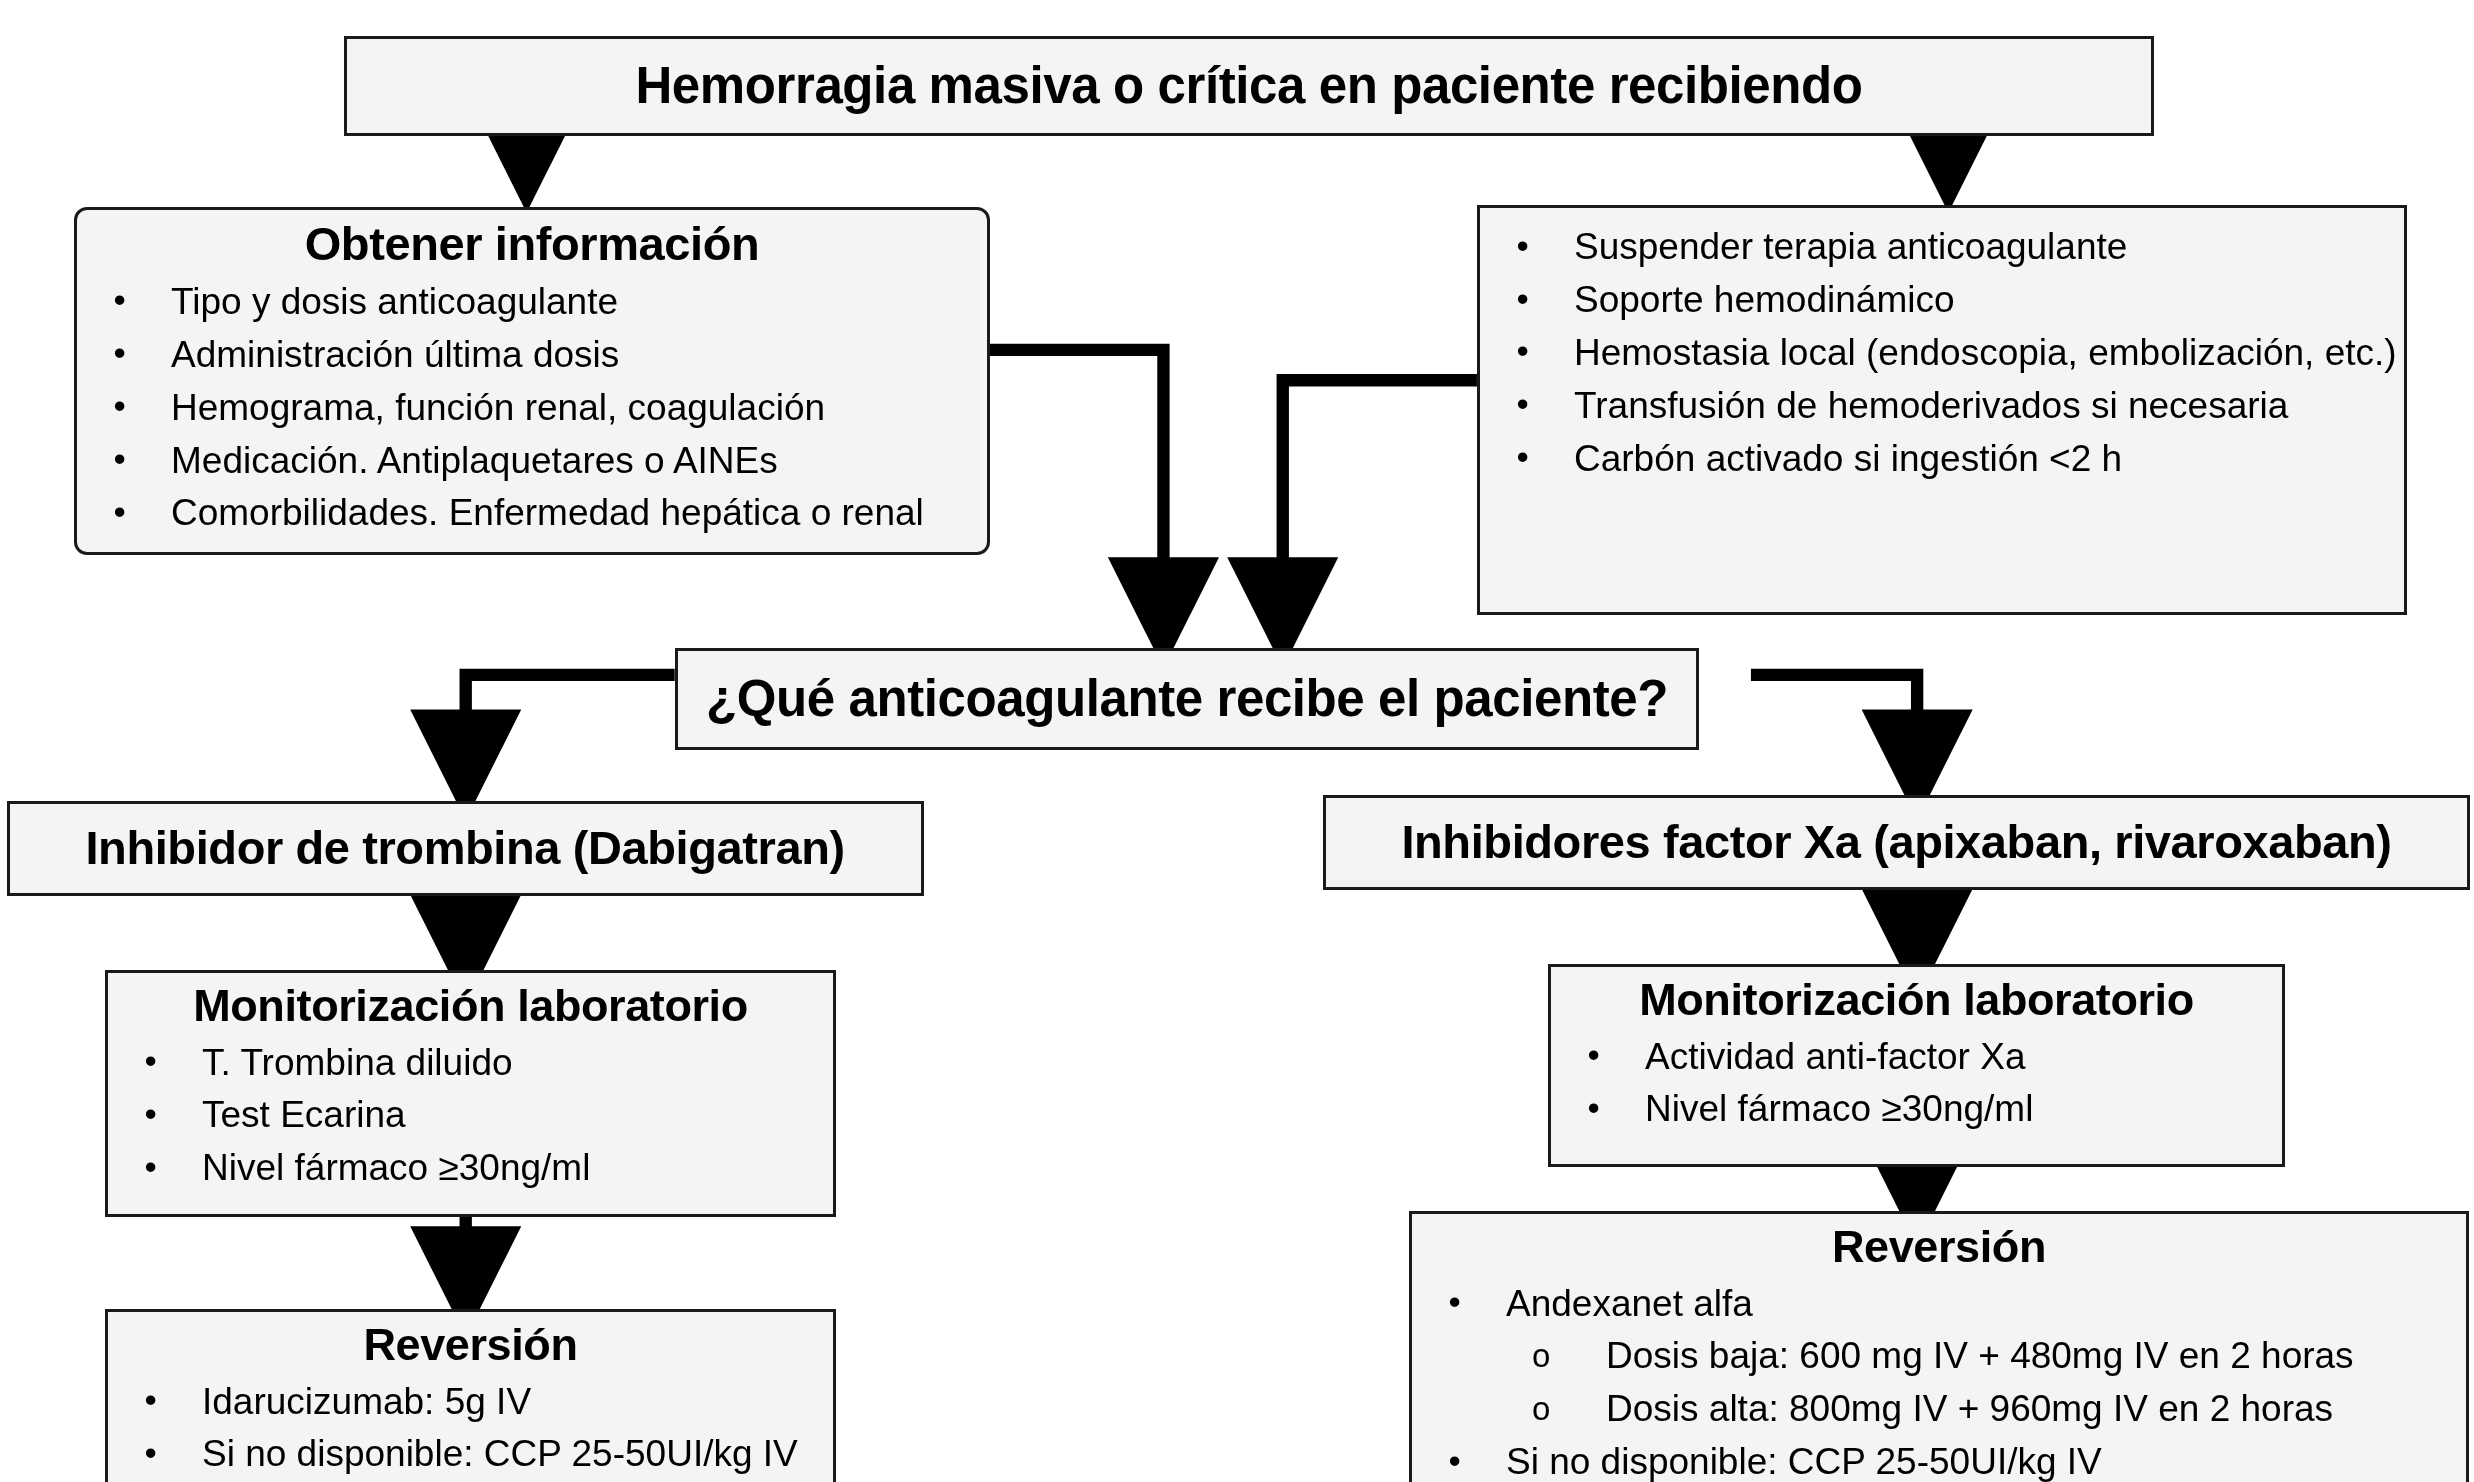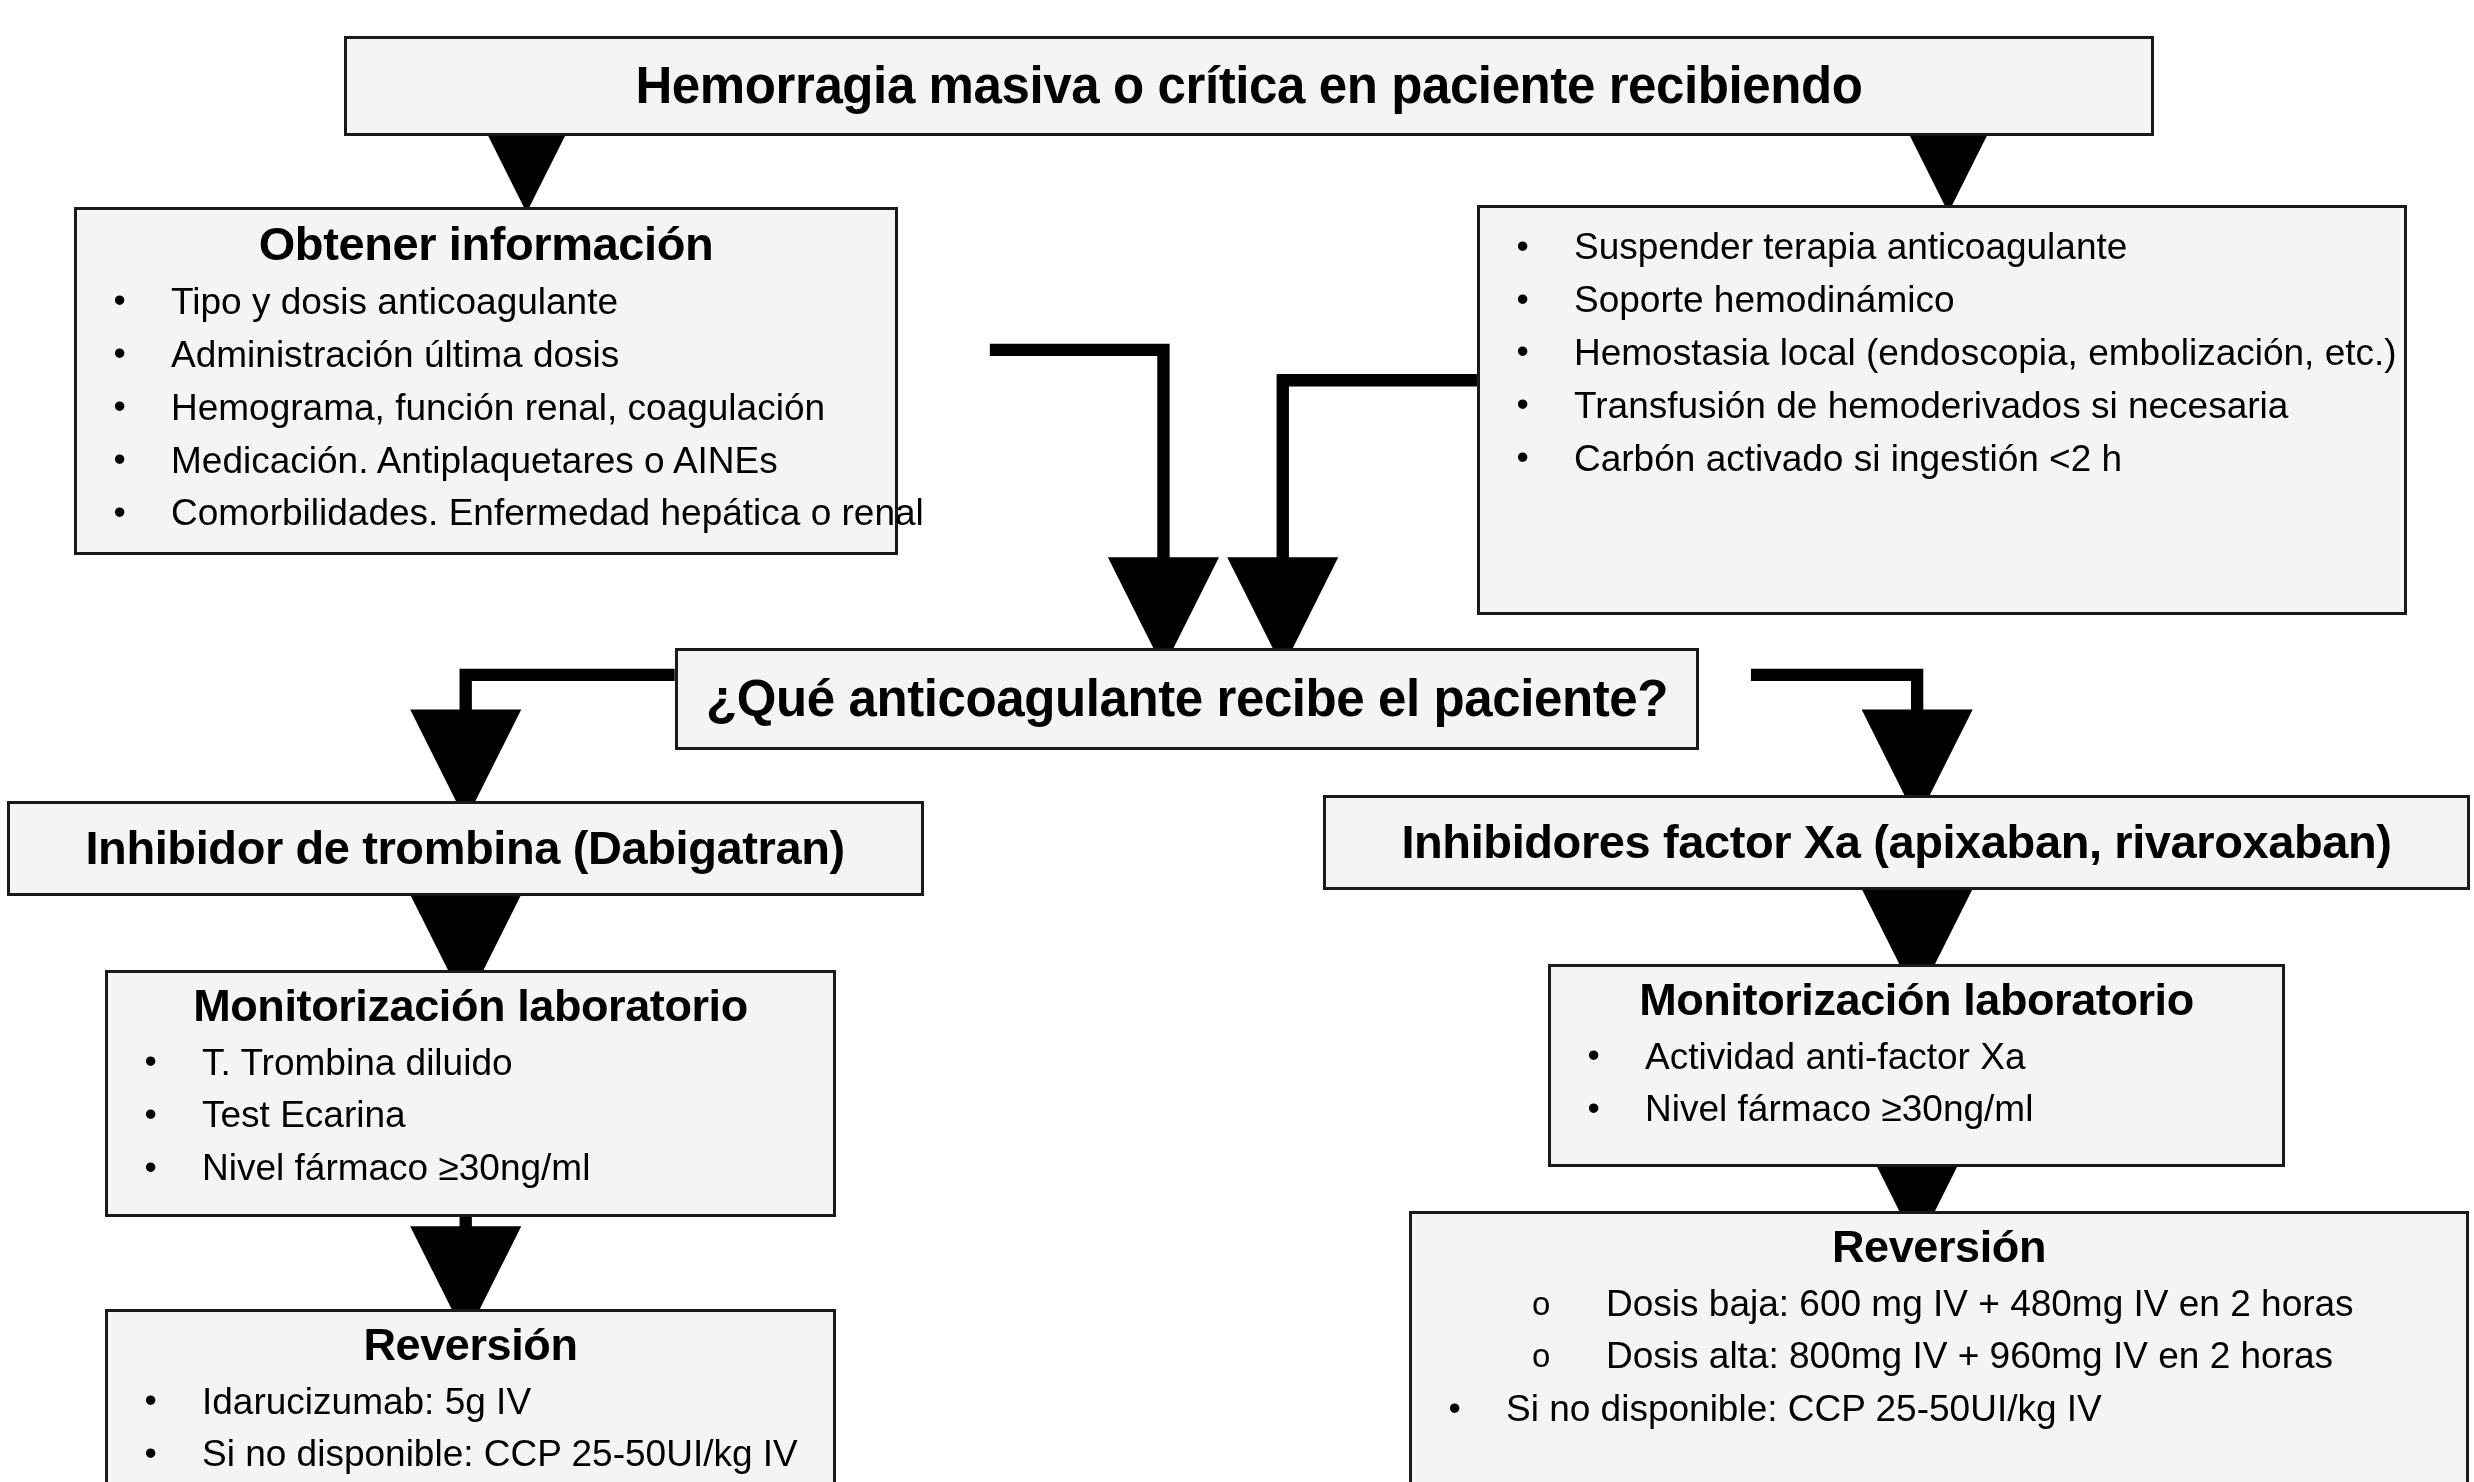--- a/index.html
+++ b/index.html
@@ -116,21 +116,21 @@
 
     <path d="M 2330,1390 L 2330,1443" stroke="#000000" stroke-width="15" fill="none" marker-end="url(#ah)"></path>
   </svg>
 
   <div class="node banner" style="left:344px; top:11.5px; width:1810px; height:100px;">
     <div class="centered-only">
       <div class="node-title t-xl">Hemorragia masiva o crítica en paciente recibiendo</div>
     </div>
   </div>
 
-  <div class="node" style="left:74px; top:183px; width:824px; height:348px;">
+  <div class="node" style="left:74px; top:183px; width:916px; height:348px;border-radius:13px;">
     <div class="node-title t-lg">Obtener información</div>
     <ul class="bullets">
       <li class="lvl1">Tipo y dosis anticoagulante</li>
       <li class="lvl1">Administración última dosis</li>
       <li class="lvl1">Hemograma, función renal, coagulación</li>
       <li class="lvl1">Medicación. Antiplaquetares o AINEs</li>
       <li class="lvl1">Comorbilidades. Enfermedad hepática o renal</li>
     </ul>
   </div>
 
@@ -183,20 +183,21 @@
     <div class="node-title t-md">Monitorización laboratorio</div>
     <ul class="bullets">
       <li class="lvl1">Actividad anti-factor Xa</li>
       <li class="lvl1">Nivel fármaco  ≥30ng/ml</li>
     </ul>
   </div>
 
   <div class="node" style="left:1409px; top:1187px; width:1060px; height:292px;">
     <div class="node-title t-md">Reversión</div>
     <ul class="bullets">
+      <li class="lvl1">Andexanet alfa</li>
       <li class="lvl2">Dosis baja: 600 mg IV + 480mg IV en 2 horas</li>
       <li class="lvl2">Dosis alta: 800mg IV + 960mg IV en 2 horas</li>
       <li class="lvl1">Si no disponible: CCP 25-50UI/kg IV</li>
     </ul>
   </div>
 
 </div>
 
 
 </body></html>

